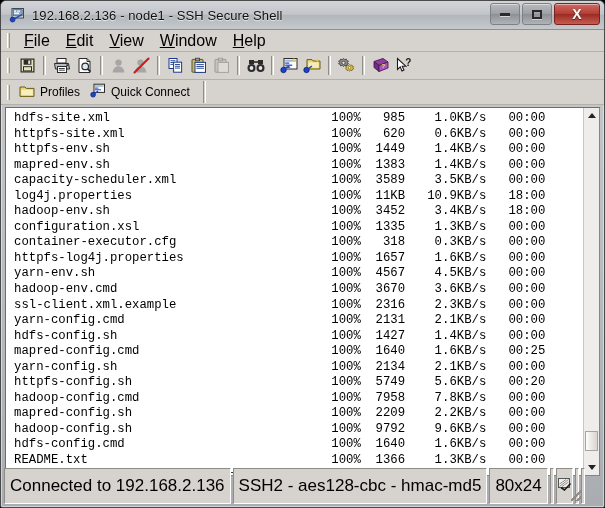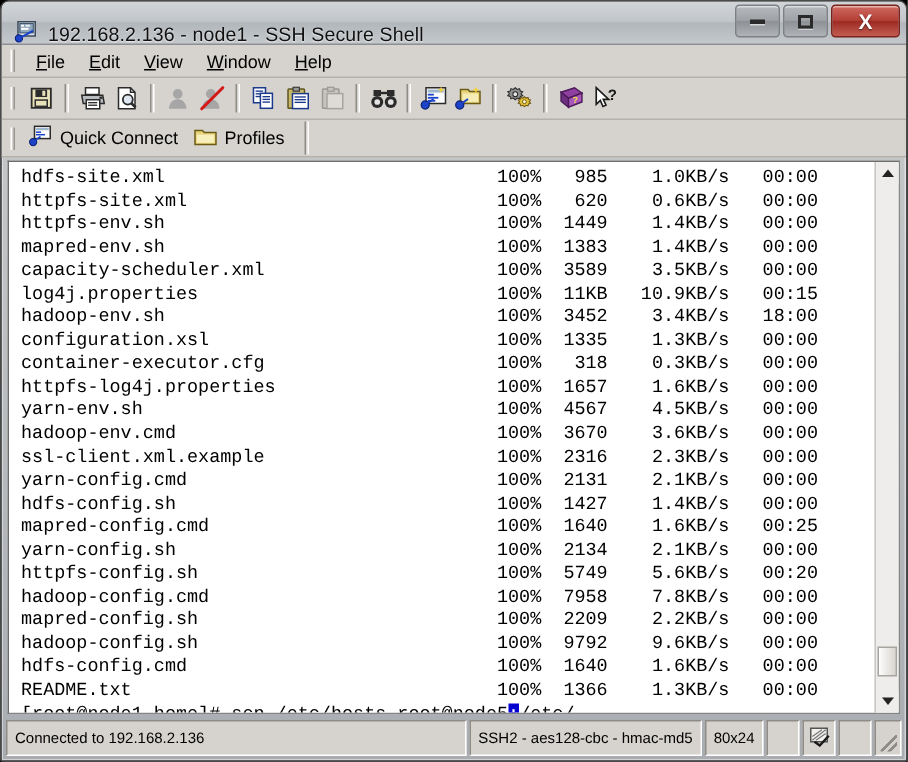--- a/index.html
+++ b/index.html
@@ -28,21 +28,21 @@
     overflow: hidden;
   }
 
   
   .titlebar {
     position: relative;
     height: 29px;
     background: linear-gradient(to bottom, #d2d5d8 0%, #c2c6ca 45%, #b2b7bc 50%, #c6cacd 100%);
     border-radius: 5px 5px 0 0;
     display: flex;
-    align-items: flex-end;
+    align-items: center;
     padding-left: 8px;
   }
   .titlebar::after {
     content: "";
     position: absolute;
     left: 0; right: 0; bottom: 0;
     height: 1px;
     background: #8c9095;
   }
   .title-icon {
@@ -108,21 +108,21 @@
   .grip {
     width: 3px;
     height: 15px;
     margin-right: 6px;
     border-left: 1px solid #ffffff;
     border-right: 1px solid #9a968f;
     box-sizing: border-box;
     flex: 0 0 auto;
   }
   .menu-item {
-    font-size: 12px;
+    font-size: 16px;
     color: #000;
     padding: 1px 8px;
     white-space: nowrap;
   }
   .menu-item u { text-decoration: underline; }
 
   
   .toolbar {
     height: 27px;
     display: flex;
@@ -237,27 +237,27 @@
     bottom: 24px;
     height: 20px;
     background: linear-gradient(to right, #fdfdfd 0%, #eceae7 45%, #d8d5d0 100%);
     border: 1px solid #a8a5a0;
     box-sizing: border-box;
   }
 
   
   .statusbar {
     position: absolute;
-    left: 3px; right: 3px;
+    left: 3px; right: 19px;
     bottom: 3px;
-    height: 24px;
+    height: 36px;
     display: flex;
     align-items: stretch;
     gap: 2px;
-    font-size: 10px;
+    font-size: 17px;
     color: #000;
   }
   .sb-cell {
     border: 1px solid #ffffff;
     border-top-color: #8f8c87;
     border-left-color: #8f8c87;
     background: #d6d3ce;
     display: flex;
     align-items: center;
     padding: 0 5px;
@@ -511,51 +511,51 @@
           <text x="10.2" y="9.4" font-family="Liberation Sans, sans-serif" font-size="10" font-weight="bold" fill="#1a1a1a">?</text>
         </svg>
       </span>
     </div>
   </div>
 
   <div class="qcbar">
     <span class="grip"></span>
     <div class="qc-btn">
       <span>
+        <svg width="16" height="14" viewBox="0 0 16 14">
+          <path d="M1 3 H6 L7.2 4.4 H15 V12.4 H1 Z" fill="#e8d47a" stroke="#6b5b14" stroke-width="1"></path>
+          <rect x="2.2" y="5.7" width="11.6" height="5.5" fill="#f7efbc"></rect>
+        </svg>
+      </span>
+      <span>Profiles</span>
+    </div>
+    <div class="qc-btn">
+      <span>
         <svg width="16" height="16" viewBox="0 0 16 16">
           <rect x="4" y="1.2" width="10.5" height="8.2" fill="#fbfbfb" stroke="#2b2b2b" stroke-width="1"></rect>
           <rect x="5" y="2.2" width="8.5" height="1.6" fill="#9fb7cc"></rect>
           <rect x="5" y="4.6" width="3.4" height="1" fill="#1c43c8"></rect>
           <rect x="5" y="6.3" width="6" height="1" fill="#1c43c8"></rect>
           <circle cx="3.1" cy="11.7" r="2.4" fill="#1c43c8" stroke="#0c2070" stroke-width="0.7"></circle>
           <path d="M4.8 10.4 L8 8" stroke="#1c43c8" stroke-width="1.2"></path>
         </svg>
       </span>
       <span>Quick Connect</span>
     </div>
-    <div class="qc-btn">
-      <span>
-        <svg width="16" height="14" viewBox="0 0 16 14">
-          <path d="M1 3 H6 L7.2 4.4 H15 V12.4 H1 Z" fill="#e8d47a" stroke="#6b5b14" stroke-width="1"></path>
-          <rect x="2.2" y="5.7" width="11.6" height="5.5" fill="#f7efbc"></rect>
-        </svg>
-      </span>
-      <span>Profiles</span>
-    </div>
     <span class="qc-divider"></span>
   </div>
 
   <div class="term-outer">
     <div class="term-screen" id="term-screen">
         <div class="term-line">hdfs-site.xml                              100%   985    1.0KB/s   00:00</div>
         <div class="term-line">httpfs-site.xml                            100%   620    0.6KB/s   00:00</div>
         <div class="term-line">httpfs-env.sh                              100%  1449    1.4KB/s   00:00</div>
         <div class="term-line">mapred-env.sh                              100%  1383    1.4KB/s   00:00</div>
         <div class="term-line">capacity-scheduler.xml                     100%  3589    3.5KB/s   00:00</div>
-        <div class="term-line">log4j.properties                           100%  11KB   10.9KB/s   00:15</div>
+        <div class="term-line">log4j.properties                           100%  11KB   10.9KB/s   18:00</div>
         <div class="term-line">hadoop-env.sh                              100%  3452    3.4KB/s   18:00</div>
         <div class="term-line">configuration.xsl                          100%  1335    1.3KB/s   00:00</div>
         <div class="term-line">container-executor.cfg                     100%   318    0.3KB/s   00:00</div>
         <div class="term-line">httpfs-log4j.properties                    100%  1657    1.6KB/s   00:00</div>
         <div class="term-line">yarn-env.sh                                100%  4567    4.5KB/s   00:00</div>
         <div class="term-line">hadoop-env.cmd                             100%  3670    3.6KB/s   00:00</div>
         <div class="term-line">ssl-client.xml.example                     100%  2316    2.3KB/s   00:00</div>
         <div class="term-line">yarn-config.cmd                            100%  2131    2.1KB/s   00:00</div>
         <div class="term-line">hdfs-config.sh                             100%  1427    1.4KB/s   00:00</div>
         <div class="term-line">mapred-config.cmd                          100%  1640    1.6KB/s   00:25</div>

